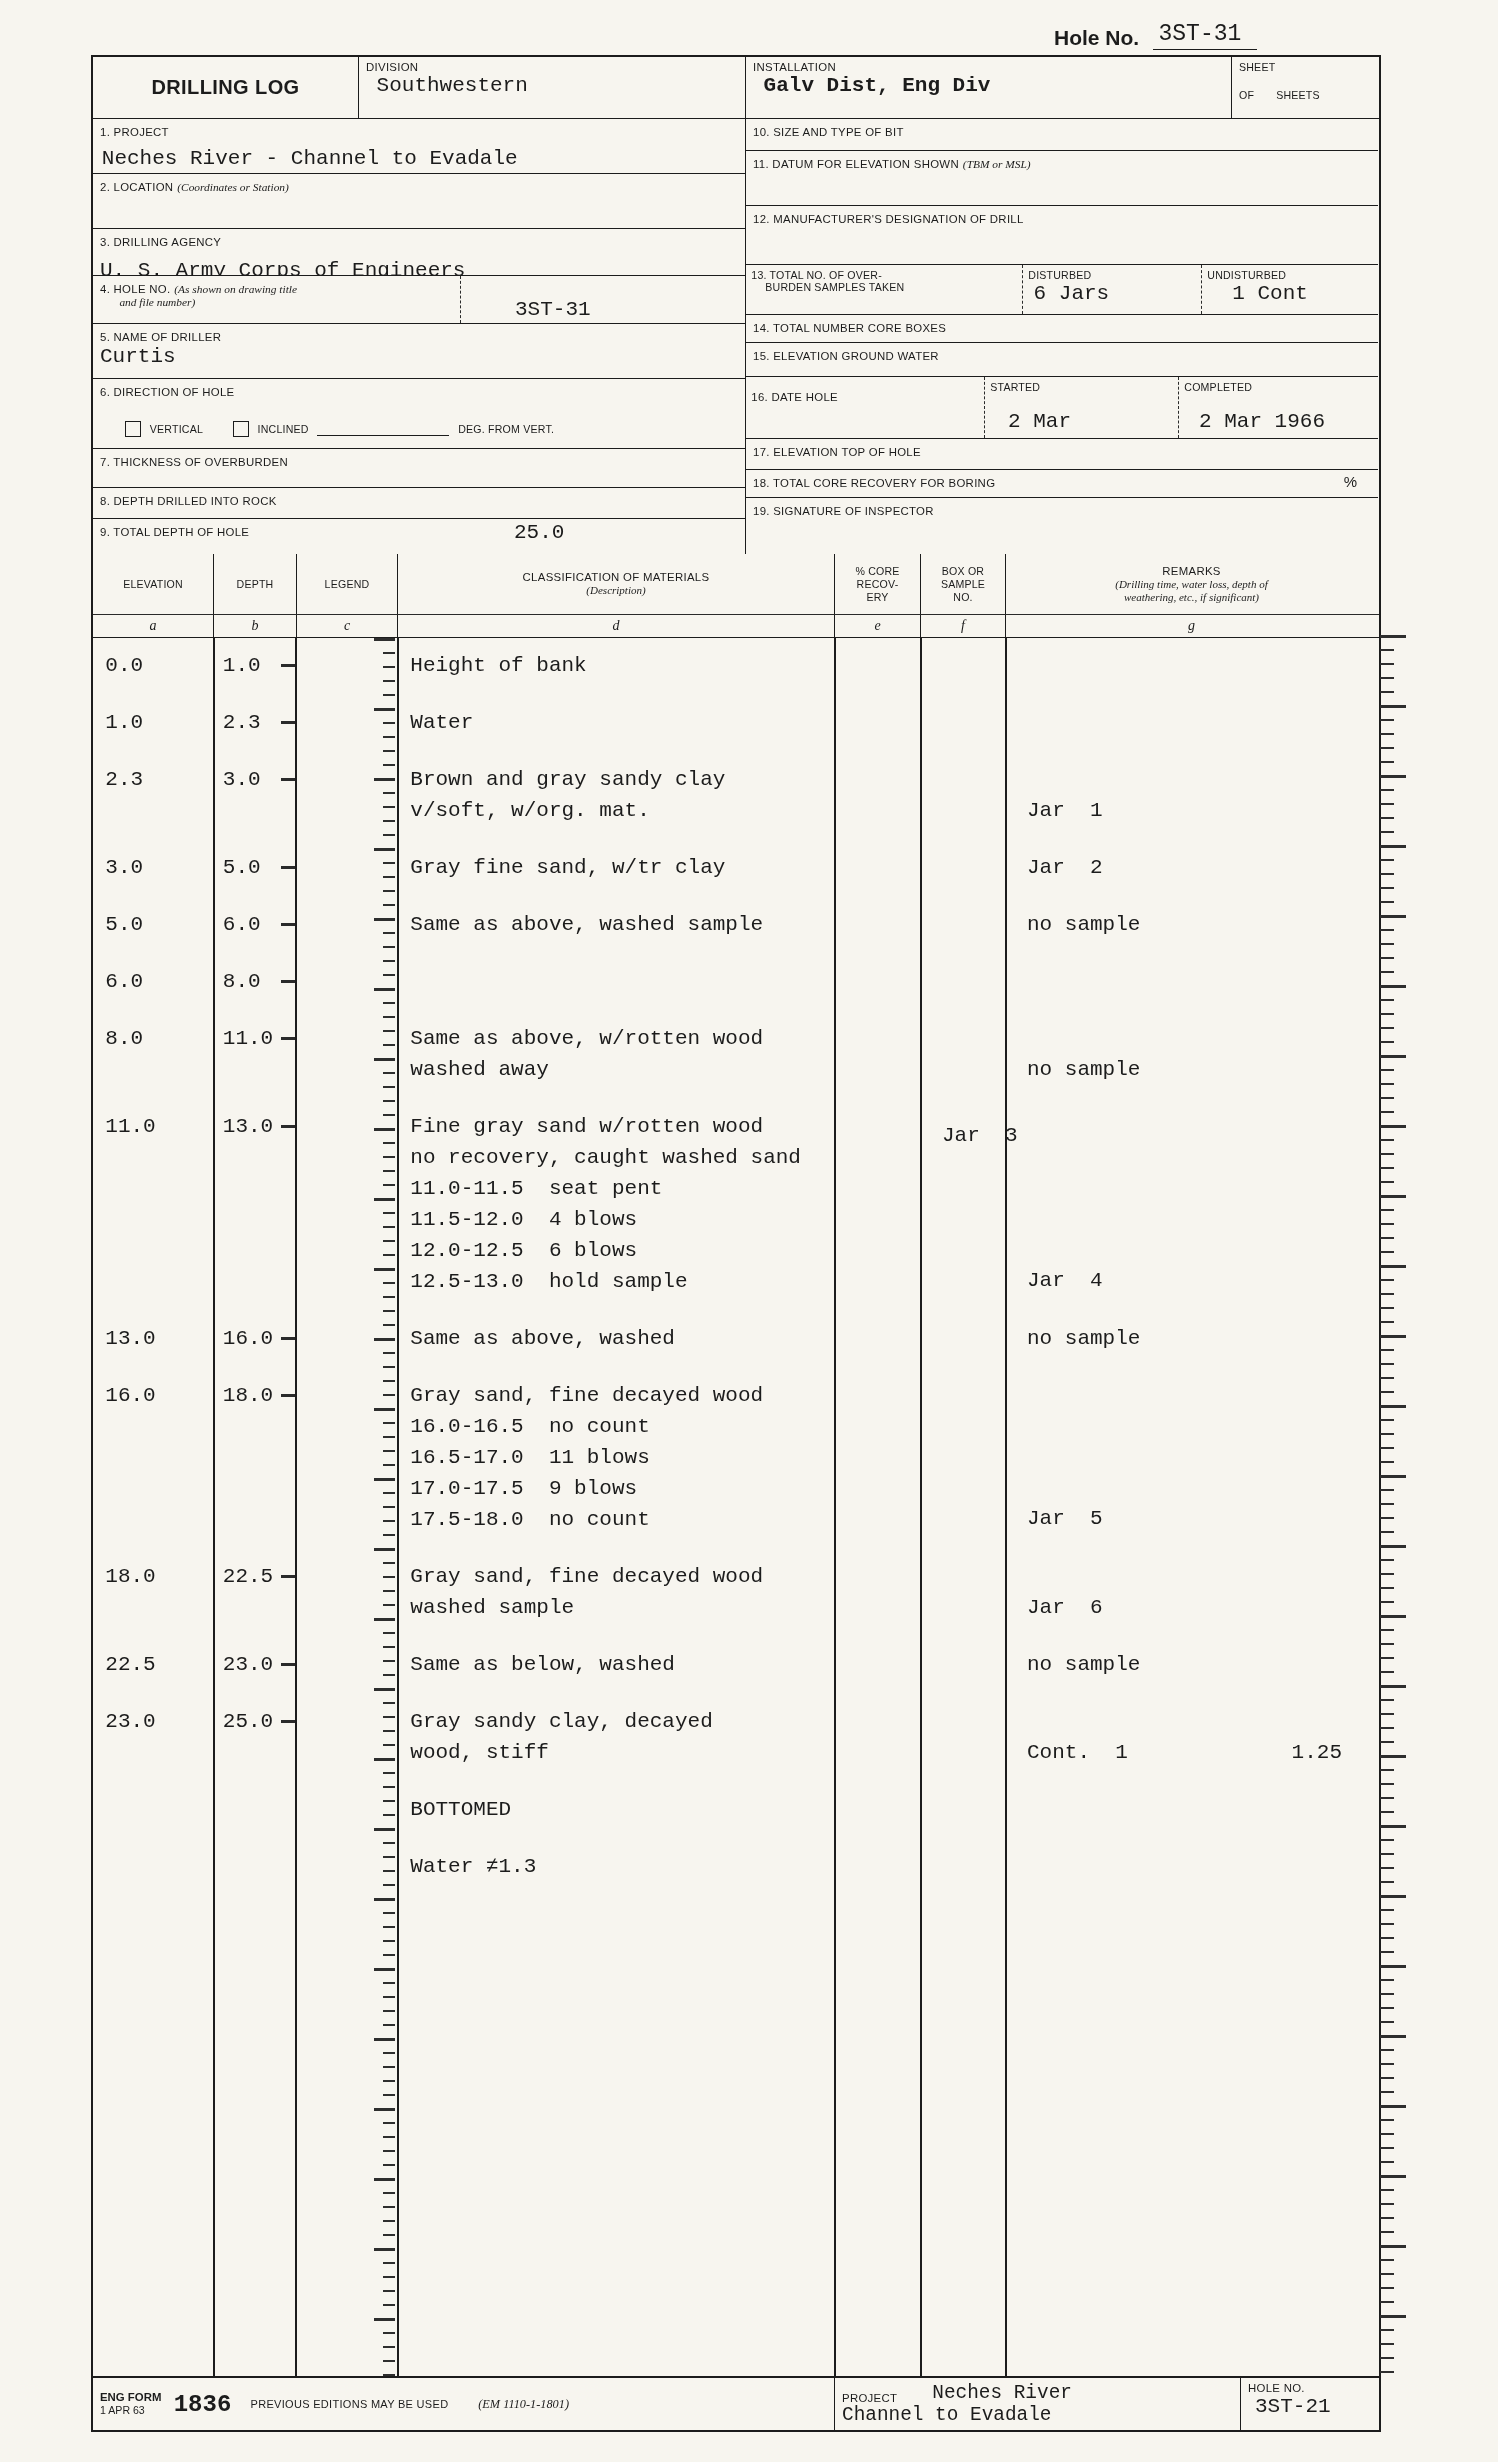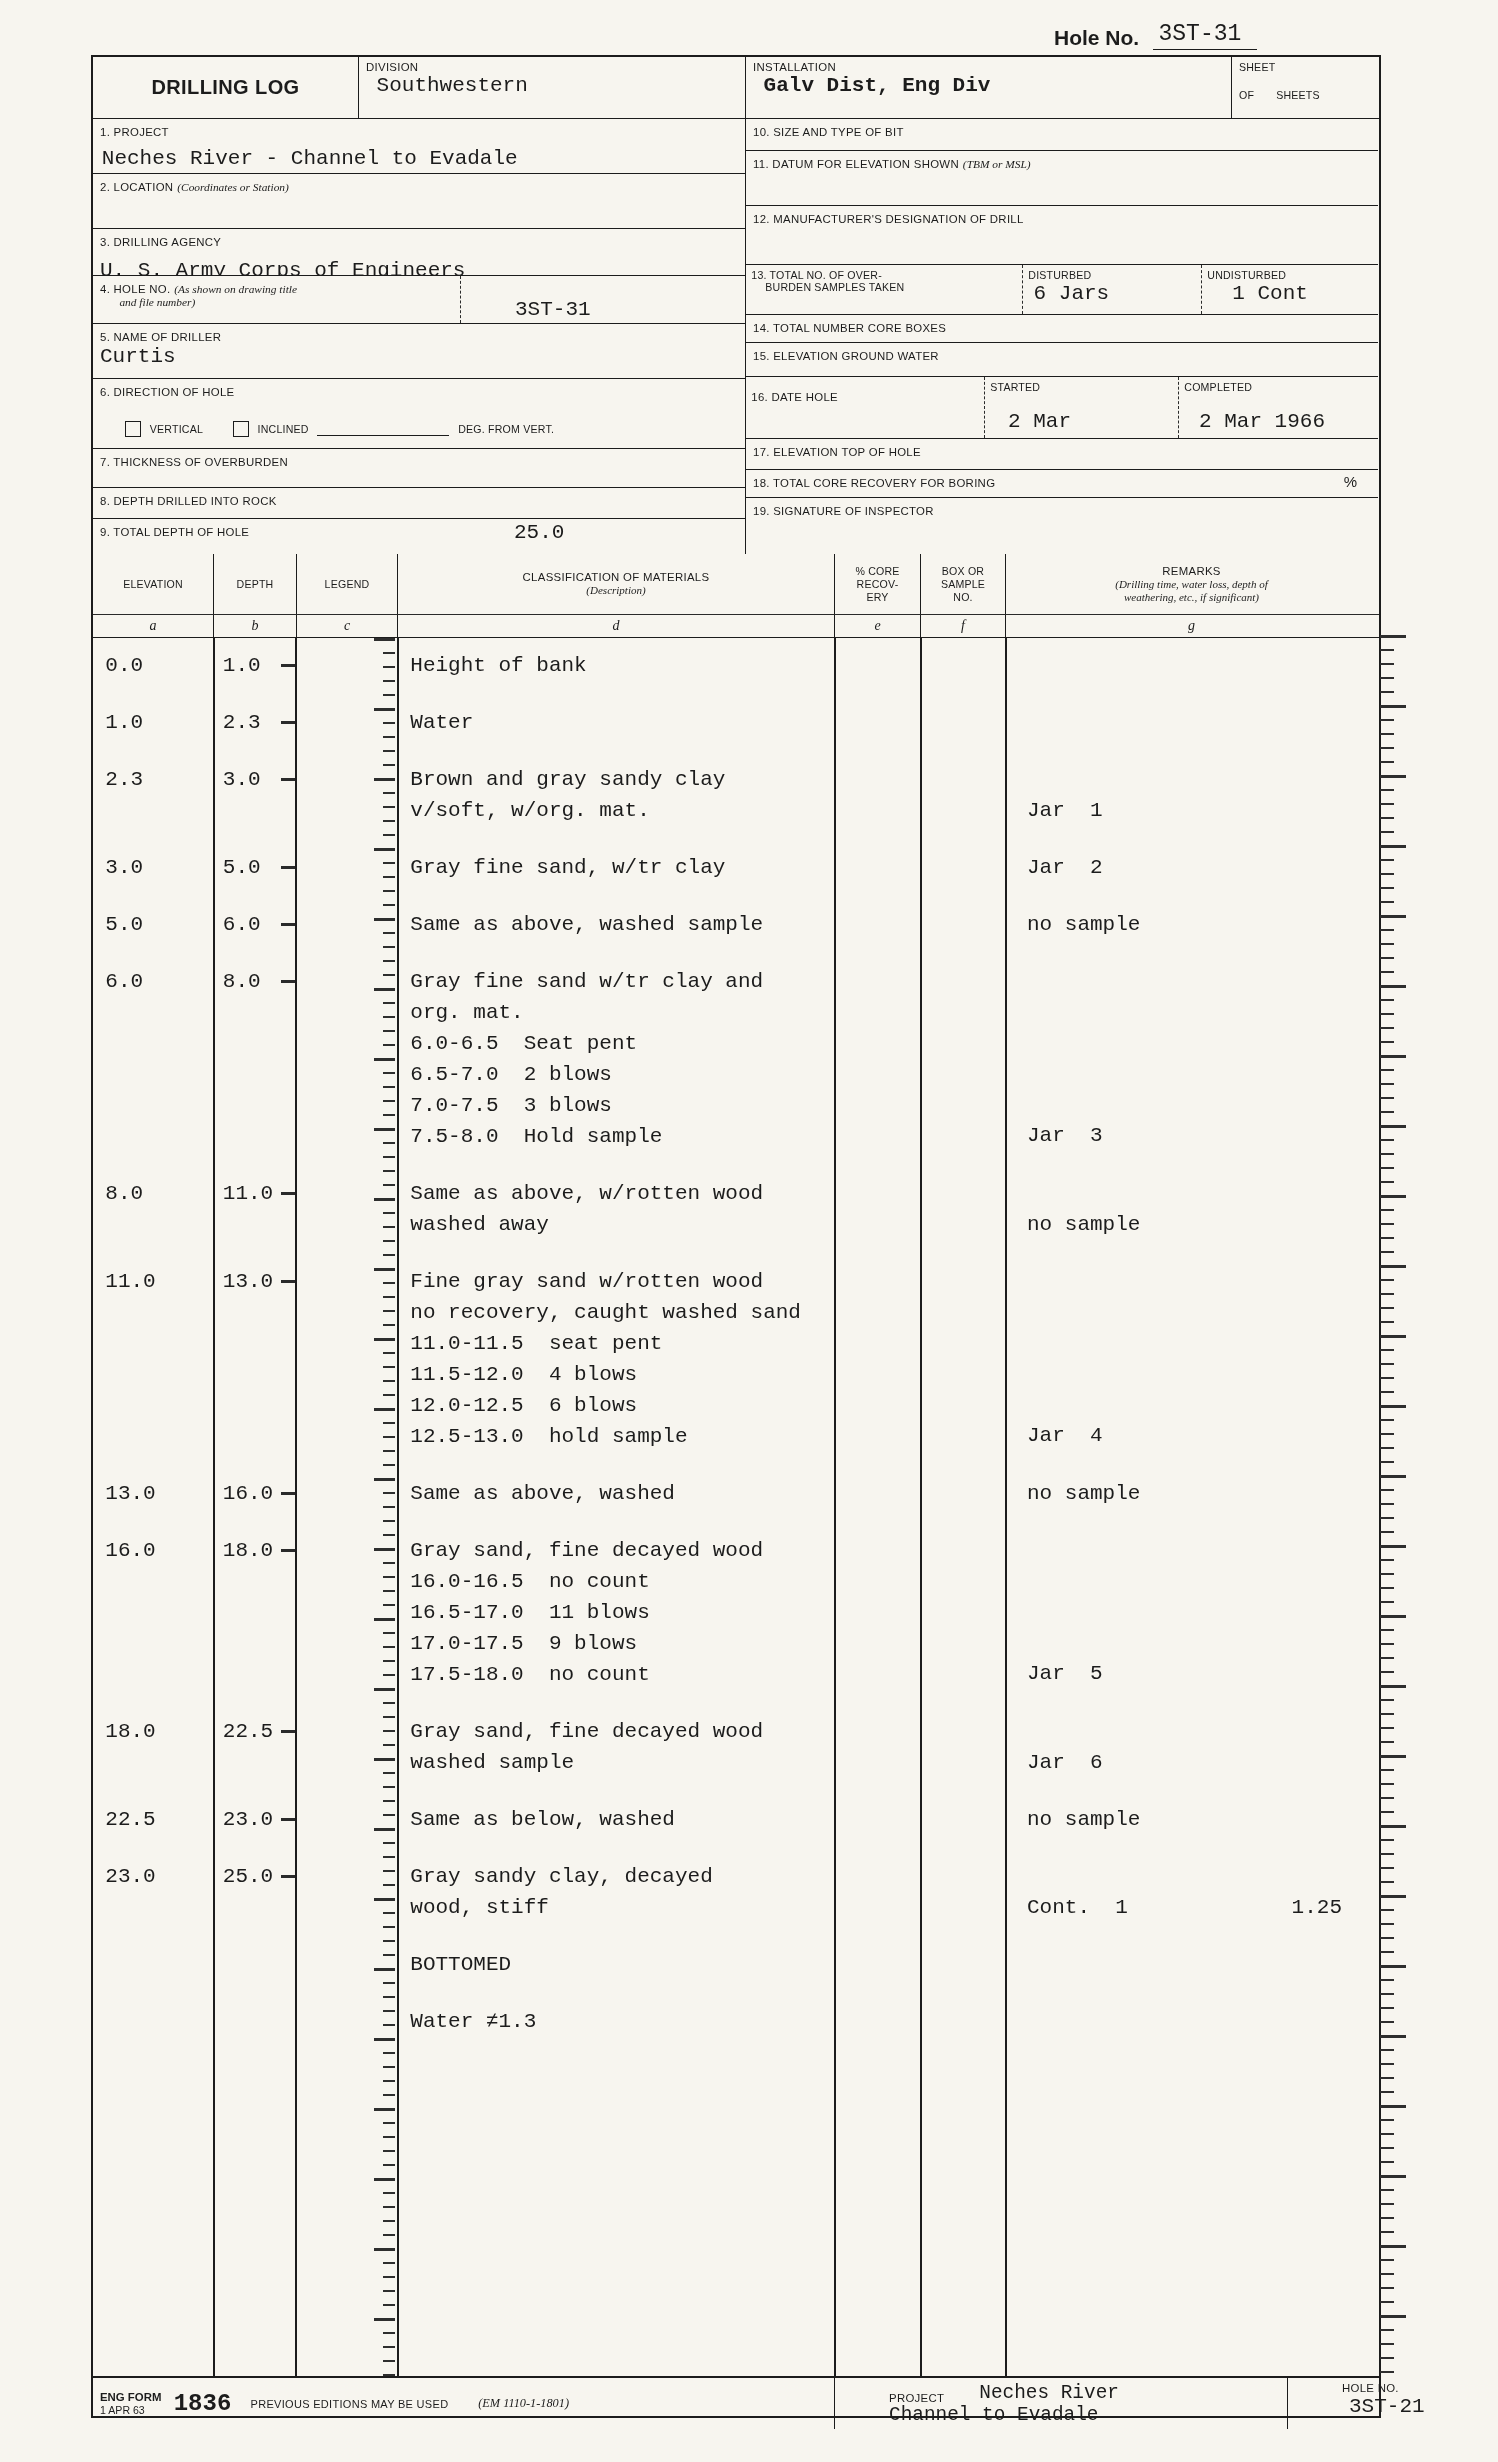--- a/index.html
+++ b/index.html
@@ -74,21 +74,21 @@
   
   .ruler { position:absolute; z-index:0; }
   .ticks-short { position:absolute; left:0; top:0; bottom:0; width:14px;
     background:repeating-linear-gradient(to bottom, #2e2e2e 0 1.8px, transparent 1.8px 14px); }
   .ticks-long { position:absolute; left:0; top:0; bottom:0; width:26px;
     background:repeating-linear-gradient(to bottom, #2e2e2e 0 2.6px, transparent 2.6px 70px); }
   .legend-ruler { position:absolute; top:0; bottom:0; left:283px; width:21px; z-index:0; }
   .legend-ruler .ticks-short { left:auto; right:1.8px; width:12.3px; }
   .legend-ruler .ticks-long { left:auto; right:1.8px; width:21px; }
   
-  .form-footer { display:grid; grid-template-columns:742px 406px 137px; height:40px; border-top:2.6px solid #1c1c1c;gap:47px; }
+  .form-footer { display:grid; grid-template-columns:742px 406px 137px; height:54px; border-top:2.6px solid #1c1c1c; }
   .ft-cell { border-right:1.8px solid #1c1c1c; position:relative; padding:3.5px 7px; }
   .ft-cell:last-child { border-right:none; }
   .engform { display:flex; align-items:center; gap:12.3px; height:100%; }
   .engform .stack { display:flex; flex-direction:column; font-weight:bold; font-size:11.4px; line-height:13px; }
   .engform .formnum { font-size:24px; font-weight:bold; font-family:"Liberation Mono", monospace; }
   .engform .prev { font-size:11px; margin-left:7px; letter-spacing:0.3px; }
   .engform .em { font-family:"Liberation Serif", serif; font-style:italic; font-size:12.3px; margin-left:17.6px; }
   .ft-project .line1 { display:flex; align-items:flex-end; gap:35px; }
 </style>
 </head>
@@ -337,28 +337,20 @@
           <div class="cell core"></div>
           <div class="cell box"></div>
           <div class="cell rem">
             <div class="remark" style="top: 0px;">no sample</div>
           </div>
         </div>
         <div class="log-row">
           <div class="cell elev">6.0</div>
           <div class="cell dep has-tick">8.0</div>
           <div class="cell leg"></div>
-          <div class="cell desc">
-            <div class="desc-line">Gray fine sand w/tr clay and</div>
-            <div class="desc-line">org. mat.</div>
-            <div class="desc-line">6.0-6.5  Seat pent</div>
-            <div class="desc-line">6.5-7.0  2 blows</div>
-            <div class="desc-line">7.0-7.5  3 blows</div>
-            <div class="desc-line">7.5-8.0  Hold sample</div>
-          </div>
           <div class="cell core"></div>
           <div class="cell box"></div>
           <div class="cell rem">
             <div class="remark" style="top: 154px;">Jar  3</div>
           </div>
         </div>
         <div class="log-row">
           <div class="cell elev">8.0</div>
           <div class="cell dep has-tick">11.0</div>
           <div class="cell leg"></div>

